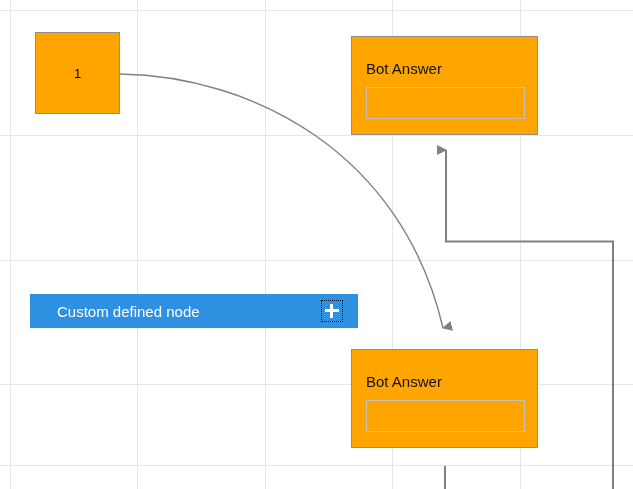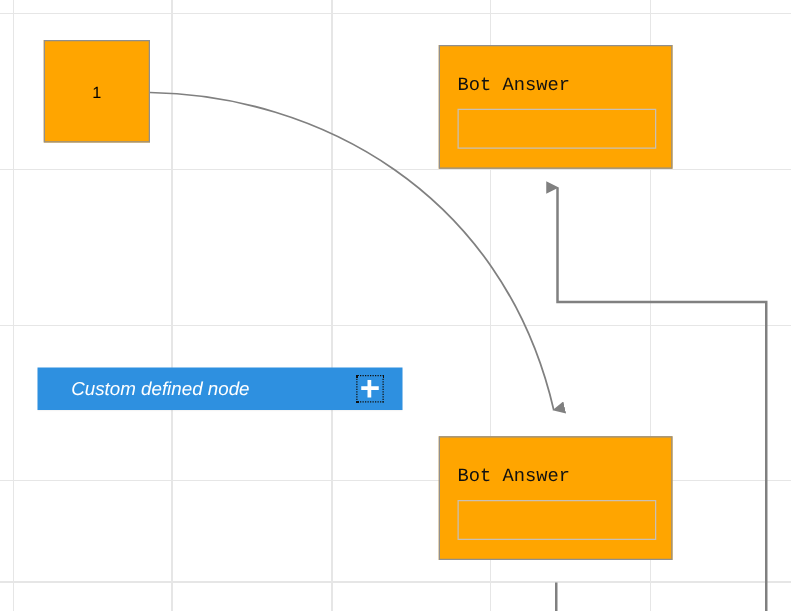--- a/index.html
+++ b/index.html
@@ -43,21 +43,20 @@
   .node-square-label {
     color: #000000;
     font-size: 13px;
     line-height: 1;
   }
 
   .node-bot {
     background: #ffa500;
     border: 1px solid #8f8f8f;
     padding: 0;
-    font-family: Liberation Mono, monospace;
   }
   .node-bot-title {
     position: absolute;
     left: 14px;
     top: 24px;
     color: #111111;
     font-size: 15px;
     line-height: 1;
     white-space: nowrap;
   }
@@ -156,21 +155,21 @@
 
   <div class="node node-square" style="left:35px; top:32px; width:85px; height:82px;">
     <span class="node-square-label">1</span>
   </div>
 
   <div class="node node-bot" style="left:351px; top:36px; width:187px; height:99px;">
     <div class="node-bot-title">Bot Answer</div>
     <div class="node-bot-slot"></div>
   </div>
 
-  <div class="node node-custom" style="left:30px; top:294px; width:292px; height:34px;font-style:italic;">
+  <div class="node node-custom" style="left:30px; top:294px; width:328px; height:34px;">
     <span class="node-custom-label">Custom defined node</span>
     <span class="node-custom-add">
       <span class="plus-glyph"></span>
     </span>
   </div>
 
   <div class="node node-bot" style="left:351px; top:349px; width:187px; height:99px;">
     <div class="node-bot-title">Bot Answer</div>
     <div class="node-bot-slot"></div>
   </div>

